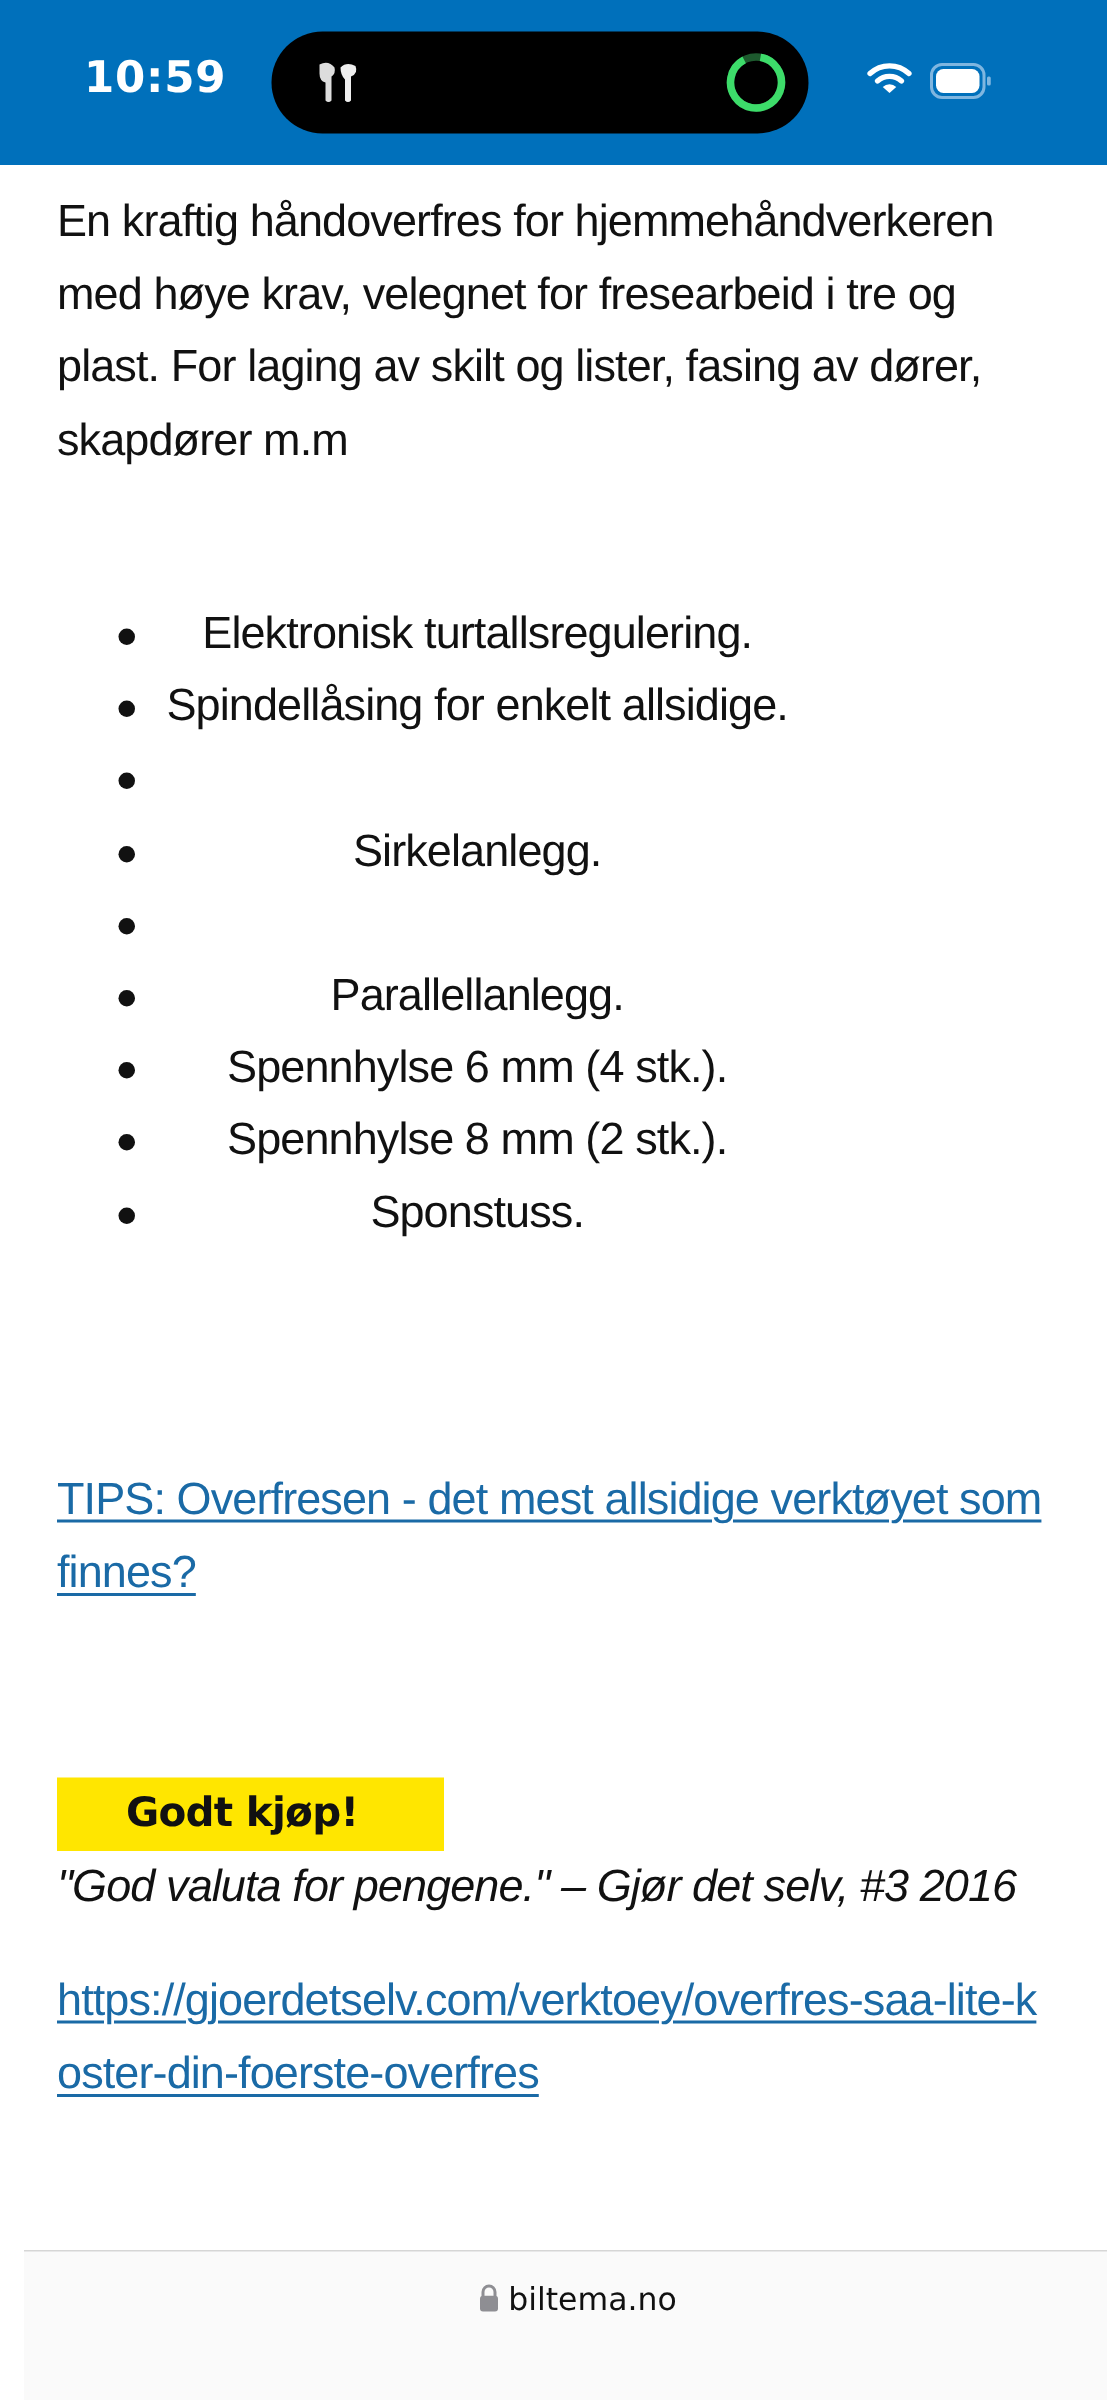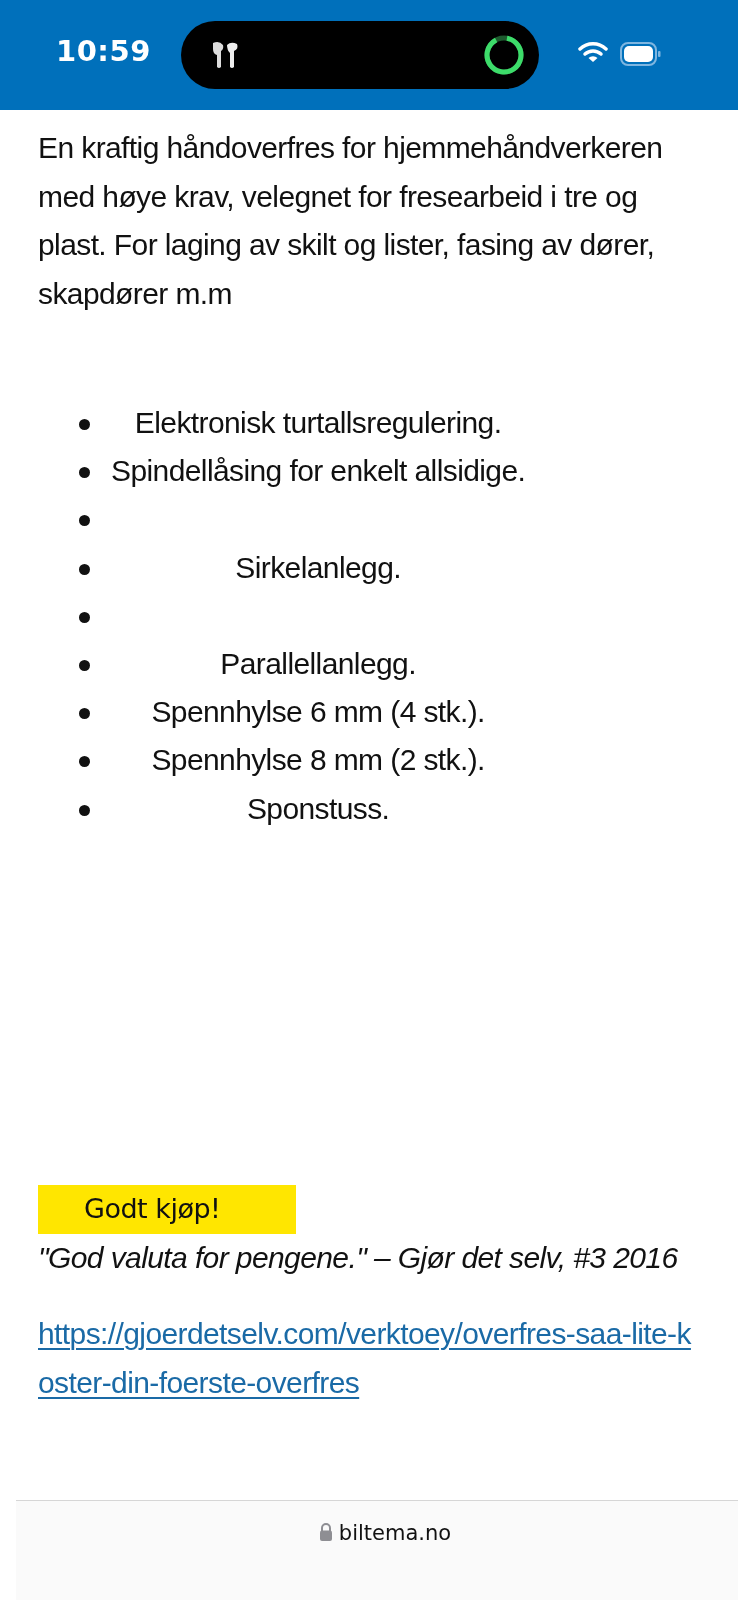--- a/index.html
+++ b/index.html
@@ -42,21 +42,21 @@
     background:#111; border-radius:50%;
   }
   a.link { color:#1a6aa6; text-decoration:underline; text-underline-offset:4px; text-decoration-thickness:2px; }
   .tips { position:absolute; top:852px; left:0; width:660px; }
   .badge {
     position:absolute; top:1061px; left:0; width:258px; height:49px;
     background:#ffe600;
   }
   .badge span {
     position:absolute; left:46px; top:3px;
-    font-family:"DejaVu Sans", sans-serif; font-weight:normal;
+    font-family:"DejaVu Sans", sans-serif; font-weight:bold;
     font-size:27px; color:#111; letter-spacing:-0.5px; line-height:42px;
   }
   .quote {
     position:absolute; top:1110px; left:0; width:680px;
     font-style:italic; white-space:nowrap;
   }
   .url { position:absolute; top:1186px; left:0; width:660px; word-break:break-all; }
 
   .bottombar {
     position:absolute; left:16px; top:1500px; width:738px; height:100px;
@@ -111,20 +111,23 @@
     <li><span class="bullet"></span><span>Spindellåsing for enkelt allsidige.</span></li>
     <li><span class="bullet"></span></li>
     <li><span class="bullet"></span><span>Sirkelanlegg.</span></li>
     <li><span class="bullet"></span></li>
     <li><span class="bullet"></span><span>Parallellanlegg.</span></li>
     <li><span class="bullet"></span><span>Spennhylse 6 mm (4 stk.).</span></li>
     <li><span class="bullet"></span><span>Spennhylse 8 mm (2 stk.).</span></li>
     <li><span class="bullet"></span><span>Sponstuss.</span></li>
   </ul>
 
+  <div class="tips">
+    <a class="link">TIPS: Overfresen - det mest allsidige verktøyet som finnes?</a>
+  </div>
 
   <div class="badge">
     <span>Godt kjøp!</span>
   </div>
 
   <div class="quote">"God valuta for pengene." – Gjør det selv, #3 2016</div>
 
   <div class="url">
     <a class="link">https://gjoerdetselv.com/verktoey/overfres-saa-lite-koster-din-foerste-overfres</a>
   </div>

